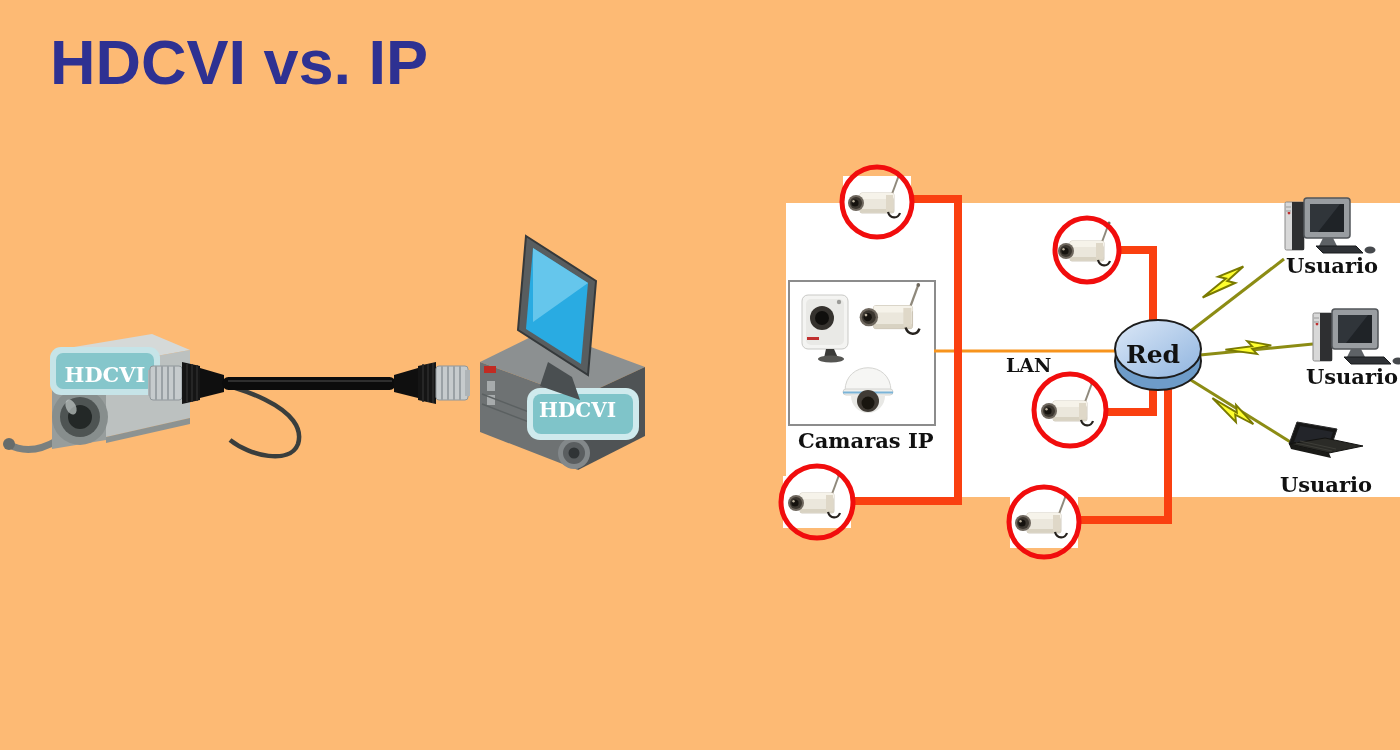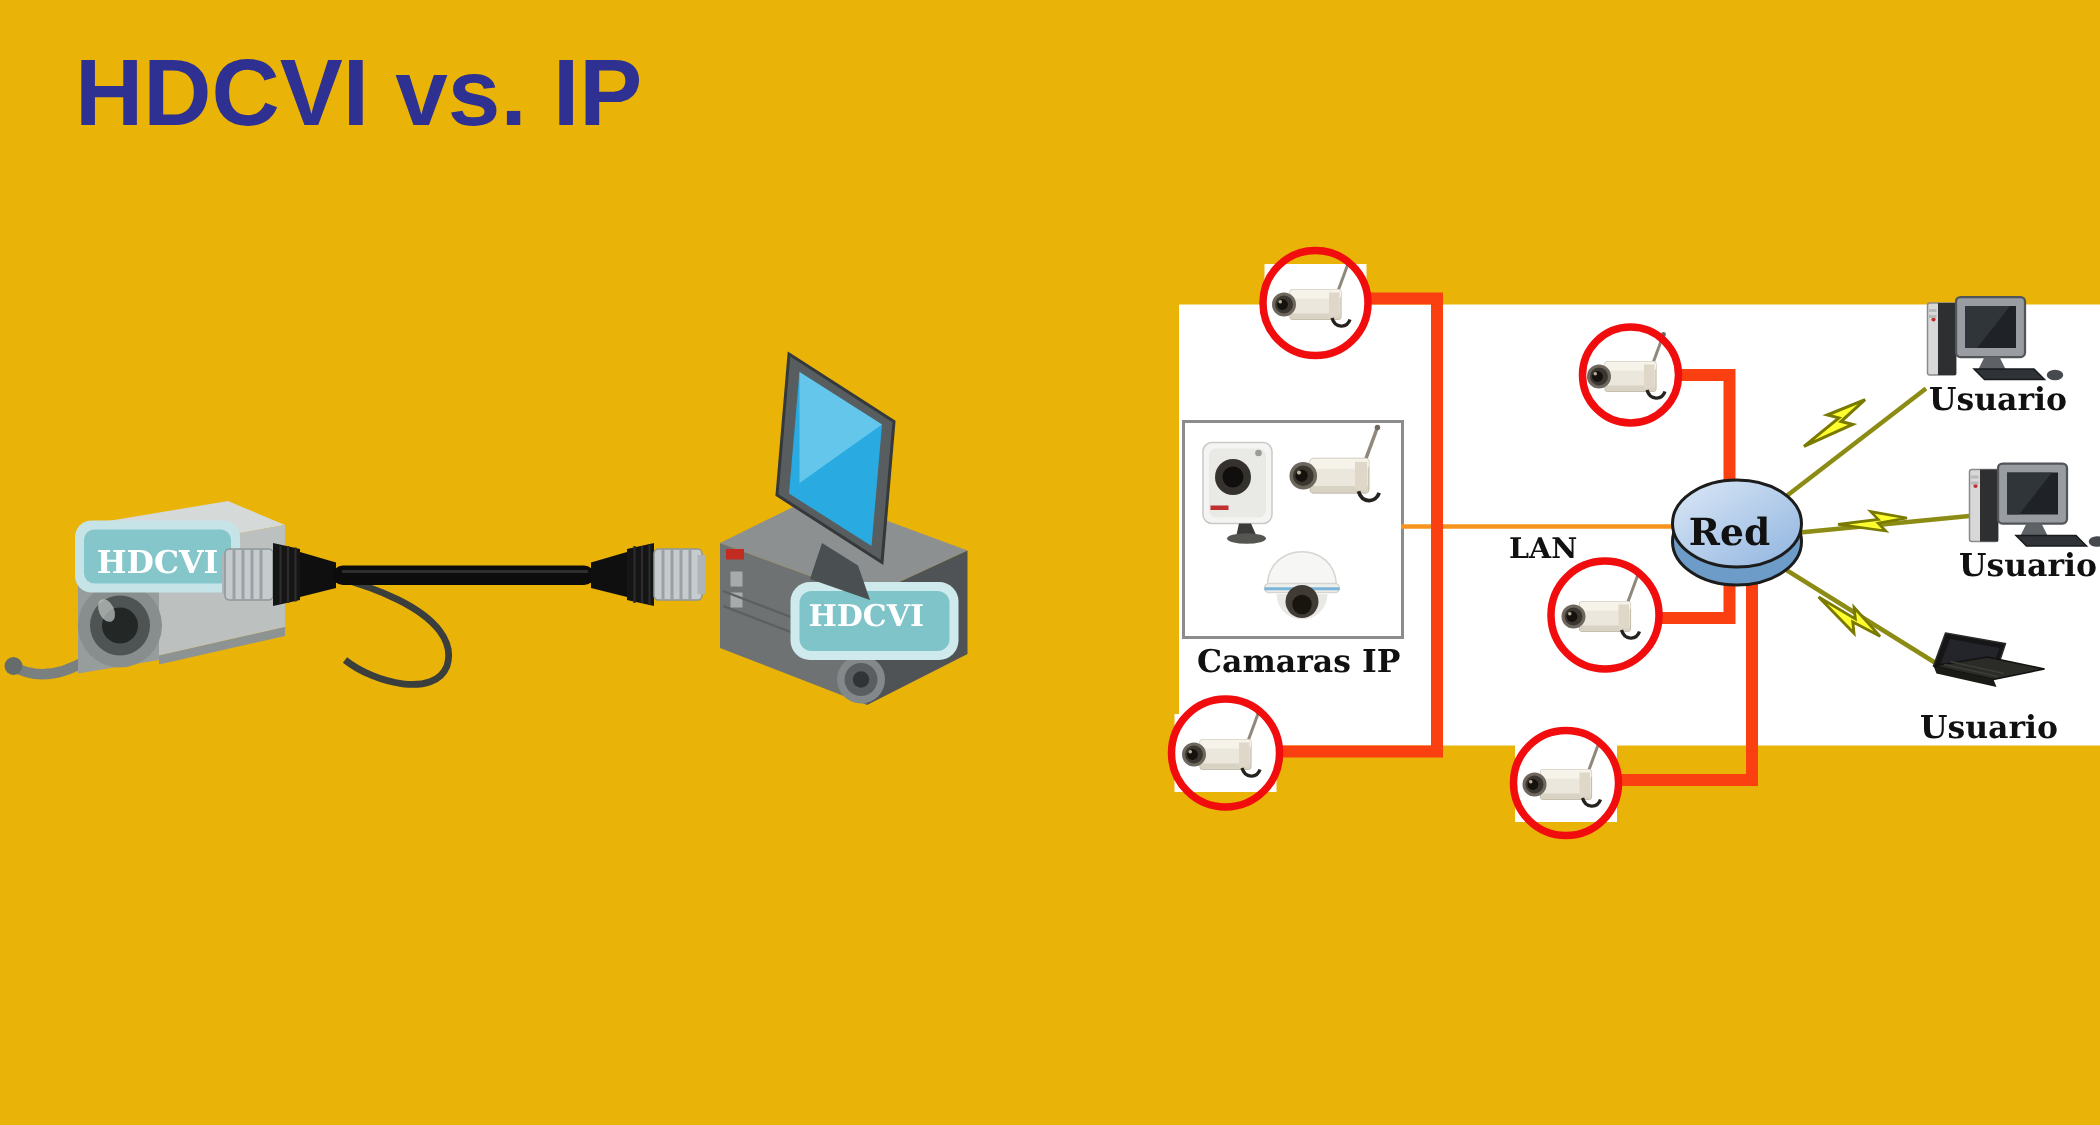--- a/index.html
+++ b/index.html
@@ -1,16 +1,16 @@
 <!DOCTYPE html>
 <html><head>
 <meta charset="utf-8">
 <style>
   html,body{margin:0;padding:0;background:#000;}
-  #stage{position:relative;width:1400px;height:750px;background:#eab308;overflow:hidden;
+  #stage{position:relative;width:1400px;height:750px;background:#fdba74;overflow:hidden;
          font-family:"Liberation Sans",sans-serif;}
   #title{position:absolute;left:50px;top:26px;font-size:63px;font-weight:bold;
          color:#2E3192;letter-spacing:0px;white-space:nowrap;}
   #scene{position:absolute;left:0;top:0;}
   text.serif{font-family:"DejaVu Serif",serif;font-weight:bold;fill:#111;}
   text.lbl-white{font-family:"DejaVu Serif",serif;font-weight:bold;fill:#ffffff;}
 </style>
 </head>
 <body>
 

